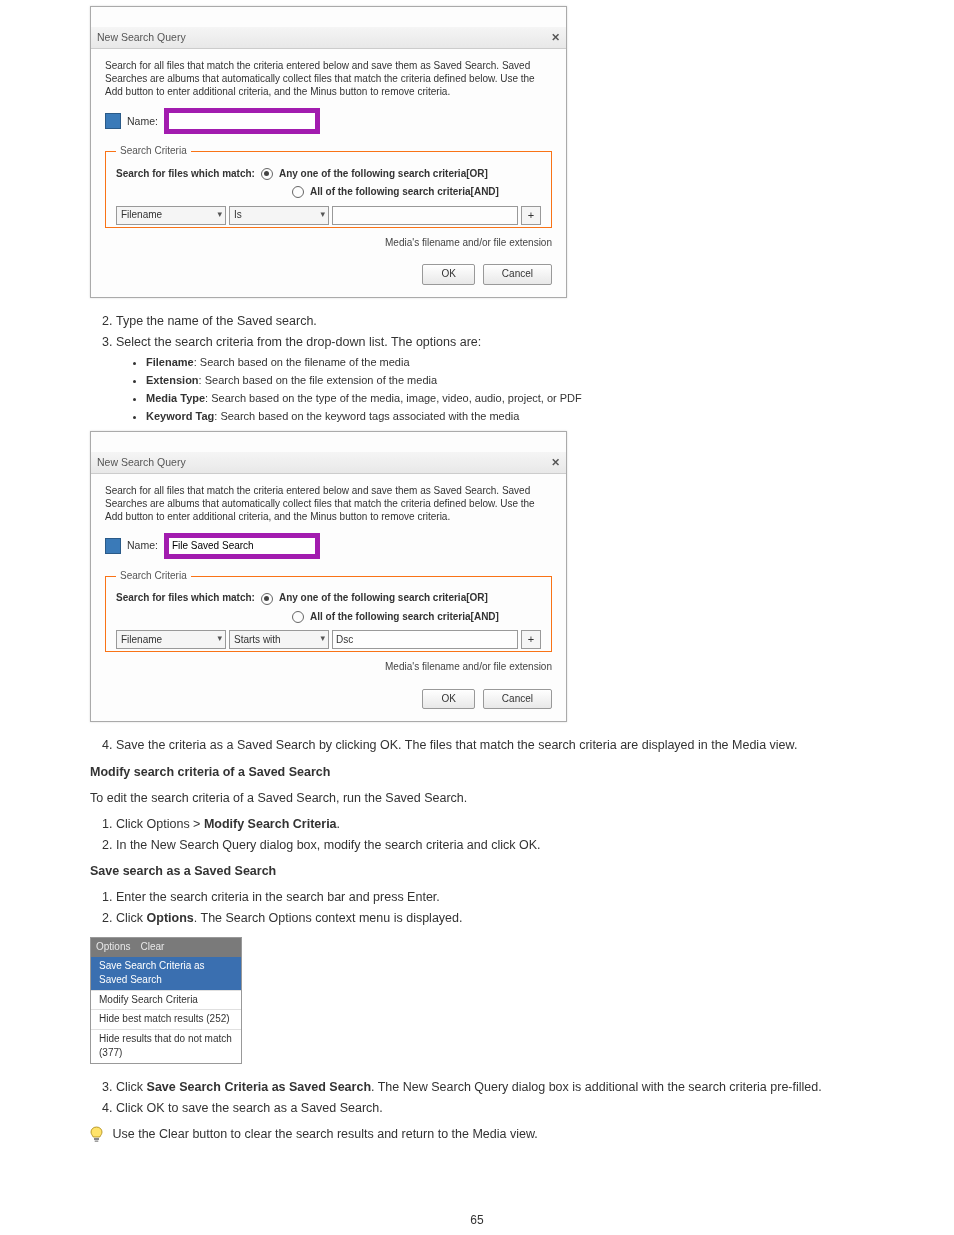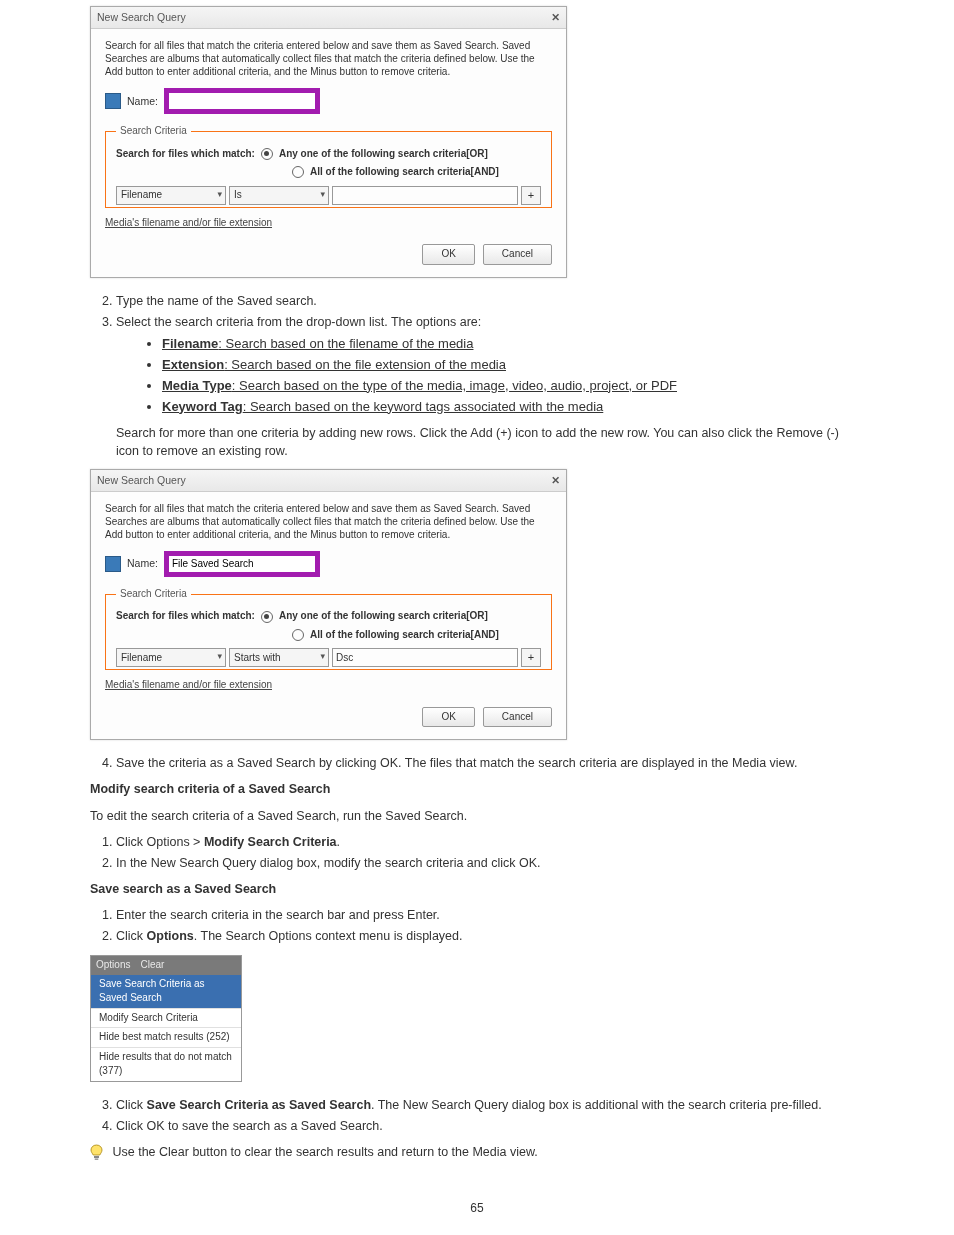--- a/index.html
+++ b/index.html
@@ -6,41 +6,42 @@
     font-family: "Segoe UI", Arial, sans-serif;
     font-size: 12.5px;
     color: #333;
     margin: 0;
     padding: 0 90px 40px 90px;
     width: 954px;
     box-sizing: border-box;
     line-height: 1.45;
   }
   .page { position: relative; min-height: 1235px; }
-  .page-num { position: absolute; bottom: 24px; left: 50%; transform: translateX(-50%); font-size: 12px; color: #333; }
+  .page-num { position: absolute; bottom: 12px; left: 50%; transform: translateX(-50%); font-size: 12px; color: #333; }
 
   
   .dialog {
     border: 1px solid #aaa;
     background: #fdfdfd;
     width: 475px;
     margin: 6px 0 14px 0;
     box-shadow: 0 0 2px rgba(0,0,0,0.15);
     font-size: 10.5px;
     color: #333;
   }
   .dialog-titlebar {
     background: linear-gradient(#f5f5f5, #e8e8e8);
     border-bottom: 1px solid #ccc;
     padding: 3px 6px;
     display: flex;
     justify-content: space-between;
     align-items: center;
     font-size: 10.5px;
     color: #555;
+    margin-top: 20px;
   }
   .dialog-x { font-weight: bold; color: #555; cursor: pointer; }
   .dialog-body { padding: 10px 14px 12px 14px; }
   .dialog-desc { font-size: 10px; line-height: 1.3; margin-bottom: 10px; }
   .name-row { display: flex; align-items: center; gap: 6px; margin-bottom: 10px; }
   .name-icon {
     width: 14px; height: 14px; background: #3a7ab8;
     border: 1px solid #2a5a88; display: inline-block;
   }
   .name-input {
@@ -64,32 +65,32 @@
   }
   .crit-select::after { content: "▾"; position: absolute; right: 3px; top: 1px; font-size: 9px; color: #555; }
   .crit-text {
     border: 1px solid #999; height: 17px; flex: 1; font-size: 10px; padding: 0 3px;
     display: flex; align-items: center;
   }
   .crit-plus {
     border: 1px solid #999; width: 18px; height: 17px; background: #f5f5f5;
     text-align: center; font-size: 11px; line-height: 17px;
   }
-  .hint { text-align: left; font-size: 10px; margin-top: 8px; color: #444; text-decoration: underline; }
+  .hint { text-align: right; font-size: 10px; margin-top: 8px; color: #444; }
   .dlg-buttons { display: flex; justify-content: flex-end; gap: 8px; margin-top: 14px; text-align: center; }
   .dlg-btn {
     border: 1px solid #999; background: linear-gradient(#fff,#e8e8e8);
     padding: 2px 18px; font-size: 10px; border-radius: 2px;
   }
 
   .body-text { margin: 8px 0; }
   ol { margin: 4px 0 4px 26px; padding: 0; }
   ol > li { margin: 3px 0; }
   ul.sub { list-style: disc; margin: 4px 0 4px 30px; padding: 0; }
-  ul.sub li { margin: 2px 16px; font-size: 13px; text-decoration: underline; }
+  ul.sub li { margin: 2px 0; font-size: 11px; }
   .bold { font-weight: bold; }
 
   
   .options-menu {
     width: 150px;
     border: 1px solid #999;
     background: #fff;
     font-size: 10px;
     margin: 10px 0 14px 0;
   }
@@ -153,21 +154,20 @@
 <ol start="2">
   <li>Type the name of the Saved search.</li>
   <li>
     <span>Select the search criteria from the drop-down list. The options are:</span>
     <ul class="sub">
       <li><span class="bold">Filename</span><span>: Search based on the filename of the media</span></li>
       <li><span class="bold">Extension</span><span>: Search based on the file extension of the media</span></li>
       <li><span class="bold">Media Type</span><span>: Search based on the type of the media, image, video, audio, project, or PDF</span></li>
       <li><span class="bold">Keyword Tag</span><span>: Search based on the keyword tags associated with the media</span></li>
     </ul>
-    <div class="body-text">Search for more than one criteria by adding new rows. Click the Add (+) icon to add the new row. You can also click the Remove (-) icon to remove an existing row.</div>
   </li>
 </ol>
 
 <div class="dialog">
   <div class="dialog-titlebar">
     <span>New Search Query</span>
     <span class="dialog-x">✕</span>
   </div>
   <div class="dialog-body">
     <div class="dialog-desc">Search for all files that match the criteria entered below and save them as Saved Search. Saved Searches are albums that automatically collect files that match the criteria defined below. Use the Add button to enter additional criteria, and the Minus button to remove criteria.</div>

